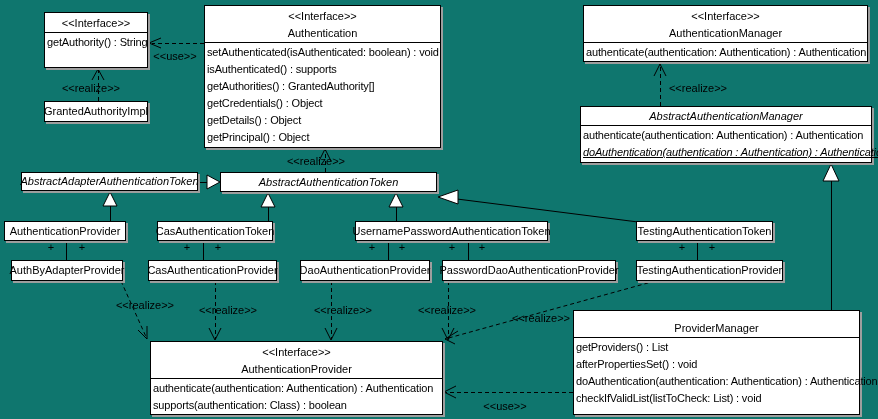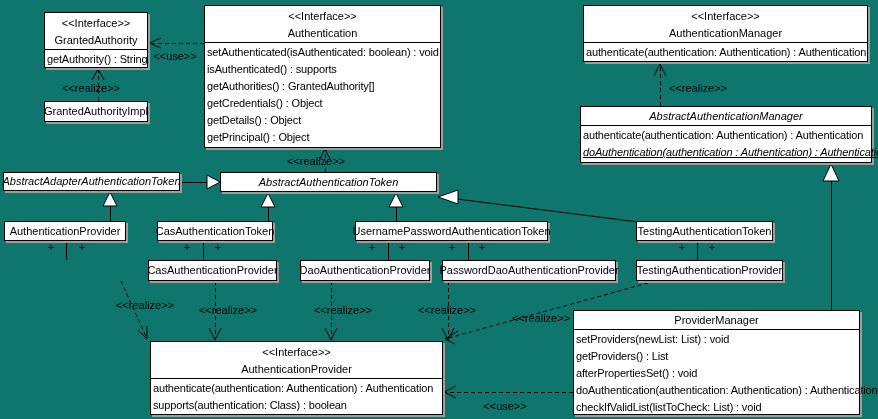--- a/index.html
+++ b/index.html
@@ -102,21 +102,20 @@
       <polyline points="325,328 331,340 337,328"></polyline>
       <polyline points="442,328 448,340 454,328"></polyline>
       <polyline points="458,331 445,339 455,344"></polyline>
       <polyline points="456,386 444,392 456,398"></polyline>
     </g>
   </svg>
 
   <div class="box" style="left:44px;top:12px;width:104px;height:56px">
     <div class="t2">
       <div class="stereo">&lt;&lt;Interface&gt;&gt;</div>
-      <div class="cname">GrantedAuthority</div>
     </div>
     <div class="methods">
       <div class="m">getAuthority() : String</div>
     </div>
   </div>
 
   <div class="box" style="left:44px;top:101px;width:104px;height:21px">
     <div class="t1">GrantedAuthorityImpl</div>
   </div>
 
@@ -148,21 +147,21 @@
   <div class="box" style="left:580px;top:106px;width:292px;height:57px">
     <div class="t2" style="padding-top:1px">
       <div class="cname abstract-name">AbstractAuthenticationManager</div>
     </div>
     <div class="methods">
       <div class="m">authenticate(authentication: Authentication) : Authentication</div>
       <div class="m abstract-method">doAuthentication(authentication : Authentication) : Authentication</div>
     </div>
   </div>
 
-  <div class="box" style="left:3px;top:172px;width:177px;height:19px">
+  <div class="box" style="left:21px;top:172px;width:177px;height:19px">
     <div class="t1 abstract-name">AbstractAdapterAuthenticationToken</div>
   </div>
 
   <div class="box" style="left:220px;top:172px;width:217px;height:20px">
     <div class="t1 abstract-name">AbstractAuthenticationToken</div>
   </div>
 
   <div class="box" style="left:4px;top:221px;width:122px;height:20px">
     <div class="t1">AuthenticationProvider</div>
   </div>
@@ -172,20 +171,23 @@
   </div>
 
   <div class="box" style="left:355px;top:221px;width:193px;height:20px">
     <div class="t1">UsernamePasswordAuthenticationToken</div>
   </div>
 
   <div class="box" style="left:636px;top:221px;width:137px;height:20px">
     <div class="t1">TestingAuthenticationToken</div>
   </div>
 
+  <div class="box" style="left:11px;top:260px;width:112px;height:21px">
+    <div class="t1">AuthByAdapterProvider</div>
+  </div>
 
   <div class="box" style="left:148px;top:260px;width:129px;height:21px">
     <div class="t1">CasAuthenticationProvider</div>
   </div>
 
   <div class="box" style="left:300px;top:260px;width:130px;height:21px">
     <div class="t1">DaoAuthenticationProvider</div>
   </div>
 
   <div class="box" style="left:442px;top:260px;width:174px;height:21px">
@@ -201,25 +203,24 @@
       <div class="stereo">&lt;&lt;Interface&gt;&gt;</div>
       <div class="cname">AuthenticationProvider</div>
     </div>
     <div class="methods">
       <div class="m">authenticate(authentication: Authentication) : Authentication</div>
       <div class="m">supports(authentication: Class) : boolean</div>
     </div>
   </div>
 
   <div class="box" style="left:573px;top:310px;width:287px;height:105px">
-    <div class="t2" style="padding-top:0">
+    <div class="t2" style="padding-top:8px">
       <div class="cname" style="line-height:18px">ProviderManager</div>
     </div>
     <div class="methods">
-      <div class="m">setProviders(newList: List) : void</div>
       <div class="m">getProviders() : List</div>
       <div class="m">afterPropertiesSet() : void</div>
       <div class="m">doAuthentication(authentication: Authentication) : Authentication</div>
       <div class="m">checkIfValidList(listToCheck: List) : void</div>
     </div>
   </div>
 
   <span class="lbl" style="left:175px;top:50px">&lt;&lt;use&gt;&gt;</span>
   <span class="lbl" style="left:91px;top:82px">&lt;&lt;realize&gt;&gt;</span>
   <span class="lbl" style="left:316px;top:155px">&lt;&lt;realize&gt;&gt;</span>

